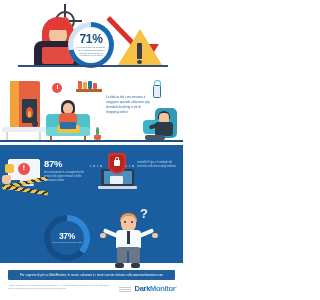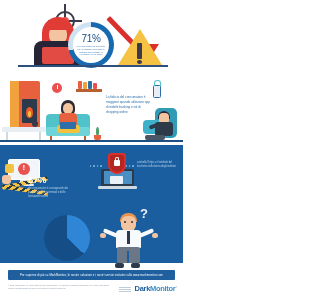--- a/index.html
+++ b/index.html
@@ -37,21 +37,21 @@
   .hk-laptop { position:absolute; left:12px; top:30px; width:32px; height:17px;
       background:#e24b44; border-radius:2px; }
 
   
   .donut71 { position:absolute; left:68px; top:22px; width:46px; height:46px; }
   .donut71 .ringbg { position:absolute; inset:0; border-radius:50%;
       background:conic-gradient(#1769b0 0deg 256deg, #cfe2f2 256deg 360deg); }
   .donut71 .hole { position:absolute; left:5px; top:5px; right:5px; bottom:5px;
       background:#ffffff; border-radius:50%;
       display:flex; flex-direction:column; align-items:center; justify-content:center; }
-  .pct71 { font-size:10px; font-weight:normal; color:#1c4f84; line-height:1; letter-spacing:-0.3px; }
+  .pct71 { font-size:12px; font-weight:bold; color:#1c4f84; line-height:1; letter-spacing:-0.3px; }
   .cap71 { font-size:2.2px; color:#3d7cb5; text-align:center; line-height:1.35; padding:1px 3px 0; }
 
   
   .arrow { position:absolute; left:108px; top:14px; width:58px; height:48px; }
   .arrow .shaft { position:absolute; left:2px; top:2px; width:52px; height:5px;
       background:#d9302c; transform:rotate(46deg); transform-origin:left top; border-radius:1px; }
   .arrow .head { position:absolute; right:7px; bottom:7px; width:0; height:0;
       border-left:7px solid transparent; border-right:7px solid transparent;
       border-top:11px solid #d9302c; }
 
@@ -141,21 +141,21 @@
       font-size:8px; color:#fff; font-weight:bold; line-height:1; }
   .mn-lock { position:absolute; left:3px; top:9px; width:9px; height:9px;
       background:#f2c243; border-radius:2px; }
   .mn-hand { position:absolute; left:0; top:20px; width:9px; height:9px;
       background:#f2c4a0; border-radius:3px; }
   .tape1 { position:absolute; left:0; top:26px; width:46px; height:4px;
       background:repeating-linear-gradient(45deg,#f2c243 0 3px,#2d3a4a 3px 5px); transform:rotate(-12deg); }
   .tape2 { position:absolute; left:0; top:33px; width:46px; height:4px;
       background:repeating-linear-gradient(-45deg,#f2c243 0 3px,#2d3a4a 3px 5px); transform:rotate(9deg); }
 
-  .stat87 { position:absolute; left:28px; top:14px; width:44px;margin-top:16px; }
+  .stat87 { position:absolute; left:44px; top:14px; width:44px; }
   .stat50 { position:absolute; left:137px; top:14px; width:44px; }
   .stat-pct { font-size:9.5px; font-weight:bold; color:#ffffff; line-height:1; letter-spacing:-0.3px; }
   .stat-cap { font-size:2.6px; color:#b8d4ea; line-height:1.6; margin-top:2px; }
 
   .dots-l { position:absolute; left:90px; top:20px; width:14px; height:2px;
       background:repeating-linear-gradient(90deg,#6ca4d4 0 1.5px,transparent 1.5px 3.5px); }
   .dots-r { position:absolute; left:122px; top:20px; width:14px; height:2px;
       background:repeating-linear-gradient(90deg,#6ca4d4 0 1.5px,transparent 1.5px 3.5px); }
 
   .shieldwrap { position:absolute; left:95px; top:8px; width:44px; height:42px; }
@@ -357,20 +357,24 @@
     </div>
 
     <div class="stat50">
       <div class="stat-cap">controlla l'https o il simbolo del lucchetto nella barra degli indirizzi</div>
     </div>
   </div>
 
   <div class="sec4">
     <div class="donut37">
       <div class="ringbg"></div>
+      <div class="hole">
+        <div class="pct37">37%</div>
+        <div class="cap37">non sa cosa sia il Dark Web</div>
+      </div>
     </div>
     <div class="shrug">
       <div class="sg-q">?</div>
       <div class="sg-hair"></div>
         <div class="sg-face"></div>
       <div class="sg-eye1"></div>
         <div class="sg-eye2"></div>
       <div class="sg-arm-l"></div>
         <div class="sg-arm-r"></div>
       <div class="sg-hand-l"></div>

